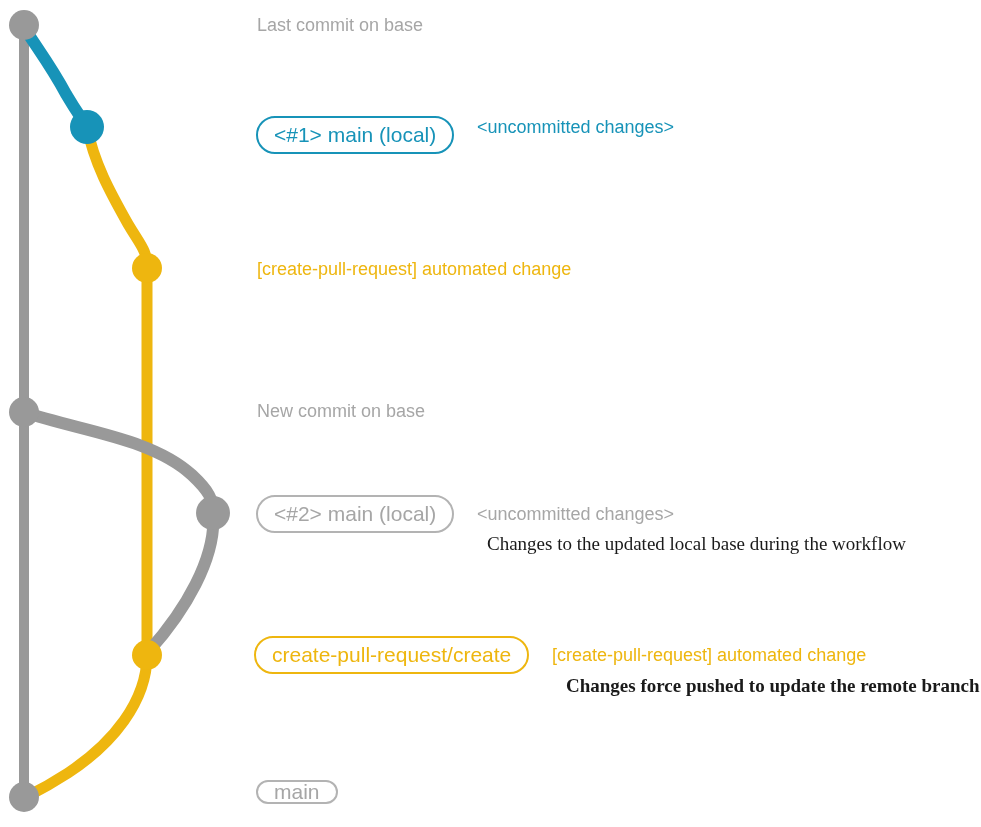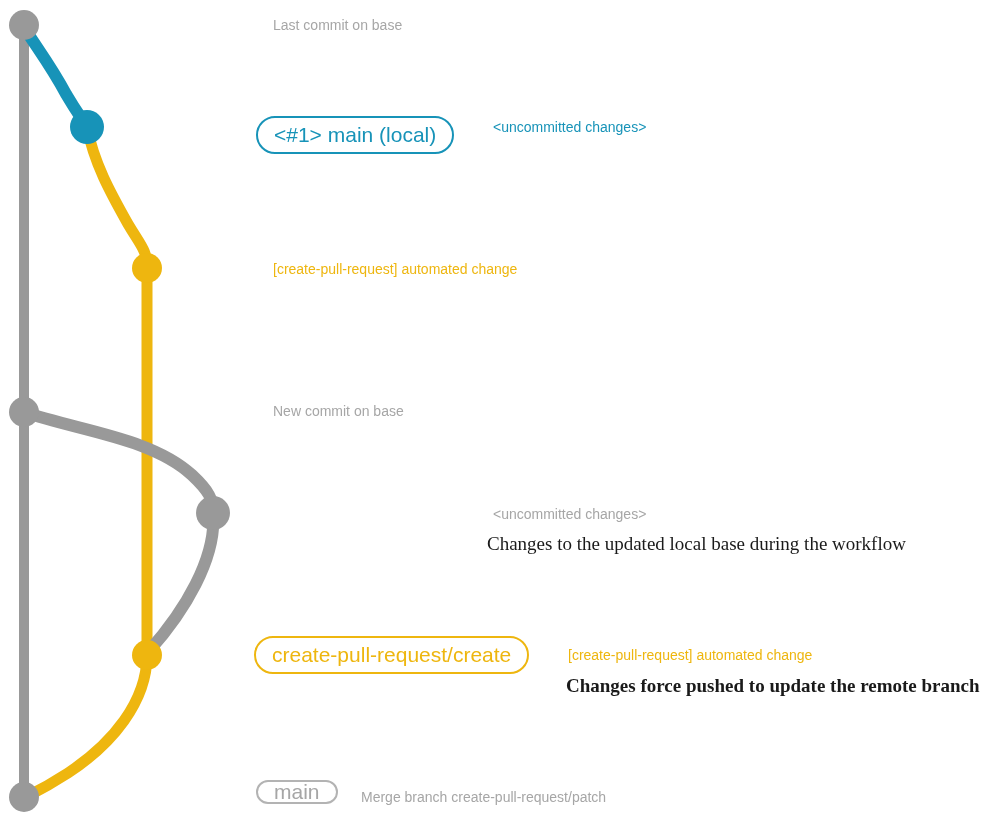--- a/index.html
+++ b/index.html
@@ -20,21 +20,21 @@
   }
   #graph-svg{position:absolute;left:0;top:0;}
   #graph-svg path{fill:none;stroke-linecap:round;}
   .stroke-gray{stroke:var(--base-gray);}
   .stroke-blue{stroke:var(--local-blue);}
   .stroke-yellow{stroke:var(--remote-yellow);}
   .fill-gray{fill:var(--base-gray);}
   .fill-blue{fill:var(--local-blue);}
   .fill-yellow{fill:var(--remote-yellow);}
 
-  .txt{position:absolute;white-space:nowrap;font-size:14px;line-height:24px;margin-left:16px;}
+  .txt{position:absolute;white-space:nowrap;font-size:18px;line-height:24px;}
   .c-gray{color:var(--label-gray);}
   .c-blue{color:var(--local-blue);}
   .c-yellow{color:var(--remote-yellow);}
   .annotation{
     position:absolute;white-space:nowrap;
     font-family:"Liberation Serif", serif;
     font-size:19px;line-height:22px;
     color:var(--annotation-black);
   }
   .branch-box{
@@ -82,23 +82,23 @@
 
   <div class="txt c-gray" style="left:257px;top:13px;">Last commit on base</div>
 
   <div class="branch-box box-blue" style="left:256px;top:108px;">&lt;#1&gt; main (local)</div>
   <div class="txt c-blue" style="left:477px;top:115px;">&lt;uncommitted changes&gt;</div>
 
   <div class="txt c-yellow" style="left:257px;top:257px;">[create-pull-request] automated change</div>
 
   <div class="txt c-gray" style="left:257px;top:399px;">New commit on base</div>
 
+  <div class="branch-box box-gray" style="left:256px;top:495px;">&lt;#2&gt; main (local)</div>
   <div class="txt c-gray" style="left:477px;top:502px;">&lt;uncommitted changes&gt;</div>
   <div class="annotation" style="left:487px;top:533px;">Changes to the updated local base during the workflow</div>
 
   <div class="branch-box box-yellow" style="left:254px;top:636px;">create-pull-request/create</div>
   <div class="txt c-yellow" style="left:552px;top:643px;">[create-pull-request] automated change</div>
   <div class="annotation" style="left:566px;top:675px;font-weight:bold;">Changes force pushed to update the remote branch</div>
 
   <div class="branch-box box-gray box-small" style="left:256px;top:780px;">main</div>
-  <div class="txt c-gray" style="left:345px;top:785px;">Merge branch create-pull-request/patch</div>
 
 </div>
 
 </body></html>

